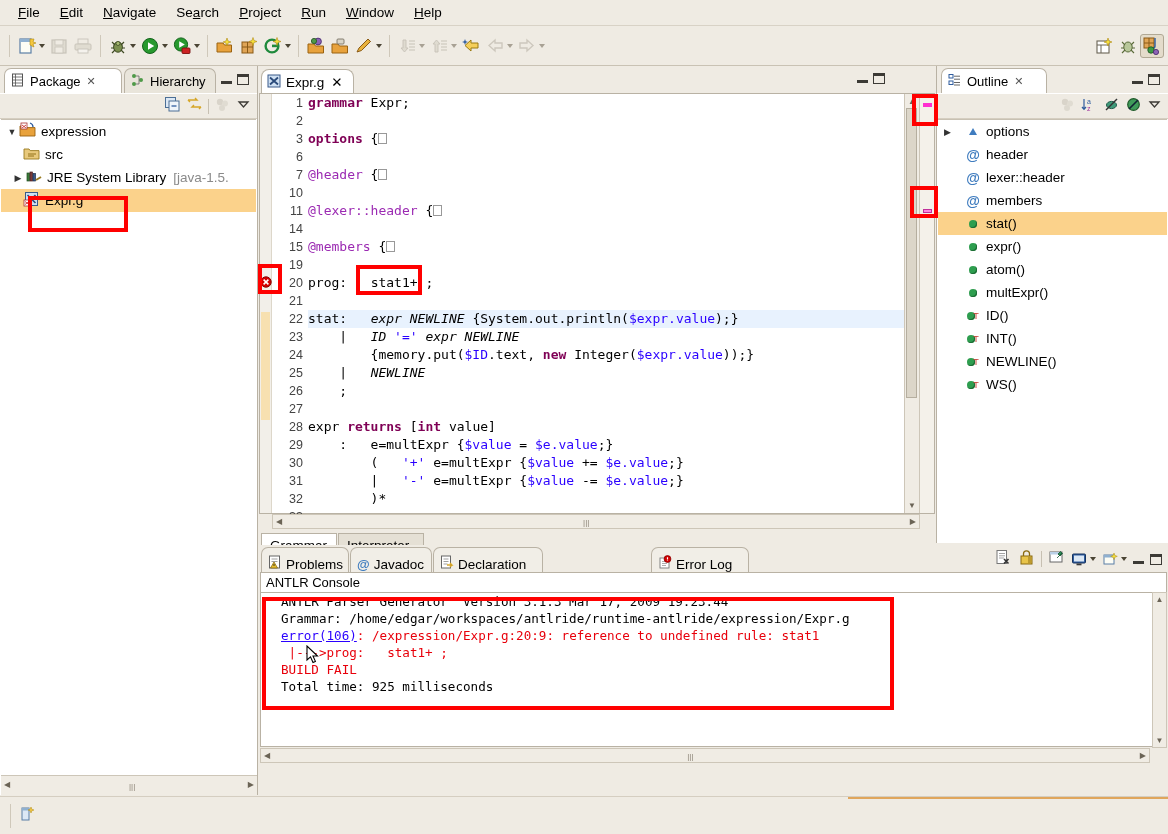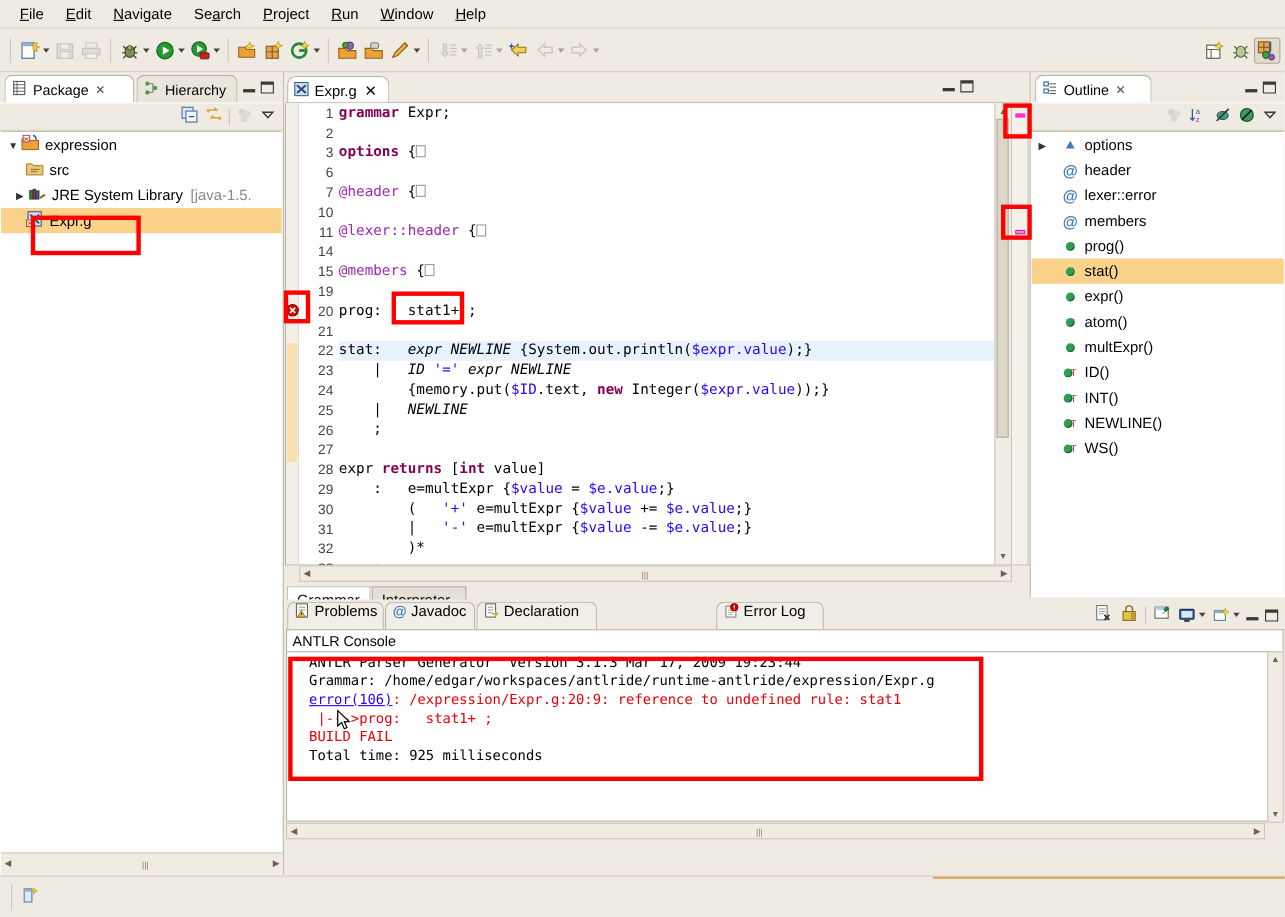--- a/index.html
+++ b/index.html
@@ -119,21 +119,21 @@
   .dot { width:8px;height:8px;border-radius:50%;background:#2e9e4f;
          box-shadow:inset -1px -1px 0 #1d6b35; display:inline-block;}
   .atg { color:#3f7cbf; font-size:14px; font-weight:bold;}
   .tri { width:0;height:0;border-left:4px solid transparent;border-right:4px solid transparent;
          border-bottom:7px solid #3f7cbf;}
   .sup { color:#c0392b; font-size:9px; vertical-align:super; margin-left:-2px;}
 
   
   #bottom { position:absolute; left:259px; top:479px; width:909px; height:250px; background:#efebe3;}
   #bottomtabs { position:relative; height:27px; }
-  .btab { position:absolute; top:2px; height:25px; display:flex; align-items:flex-start; padding:0 8px 0 6px;
+  .btab { position:absolute; top:2px; height:25px; display:flex; align-items:flex-end; padding:0 8px 0 6px;
           font-size:13.5px; white-space:nowrap; border:1px solid #b9b2a4; border-bottom:none;
           border-radius:7px 7px 0 0; background:#f1eee7; }
   .btab.active { background:linear-gradient(to bottom,#f7cf9a,#e8a860); }
   #constitle { position:absolute; top:27px; left:1px; width:907px; height:20px; background:#fff;
                border:1px solid #b9b2a4; border-bottom:none; font-size:13px; padding-left:5px;
                line-height:19px;}
   #consbody { position:absolute; top:47px; left:1px; width:907px; height:155px; background:#fff;
               border:1px solid #b9b2a4; overflow:hidden;}
   .conline { font-size:12.6px; line-height:17px; white-space:pre; padding-left:20px;}
   .err { color:#e8000b;}
@@ -632,33 +632,26 @@
         <span>options</span>
       </div>
       <div class="orow">
         <span class="oarrow"></span>
         <span class="oicon atg">@</span>
         <span>header</span>
       </div>
       <div class="orow">
         <span class="oarrow"></span>
         <span class="oicon atg">@</span>
-        <span>lexer::error</span>
+        <span>lexer::header</span>
       </div>
       <div class="orow">
         <span class="oarrow"></span>
         <span class="oicon atg">@</span>
         <span>members</span>
-      </div>
-      <div class="orow">
-        <span class="oarrow"></span>
-        <span class="oicon">
-            <span class="dot"></span>
-          </span>
-        <span>prog()</span>
       </div>
       <div class="orow sel">
         <span class="oarrow"></span>
         <span class="oicon">
             <span class="dot"></span>
           </span>
         <span>stat()</span>
       </div>
       <div class="orow">
         <span class="oarrow"></span>

